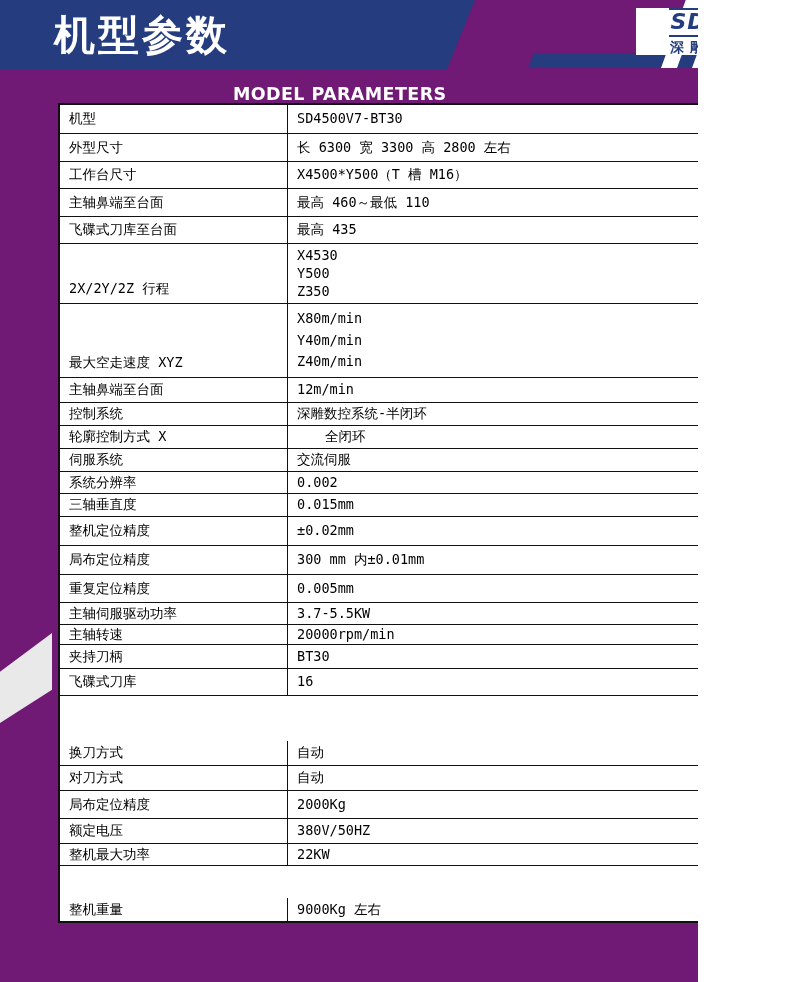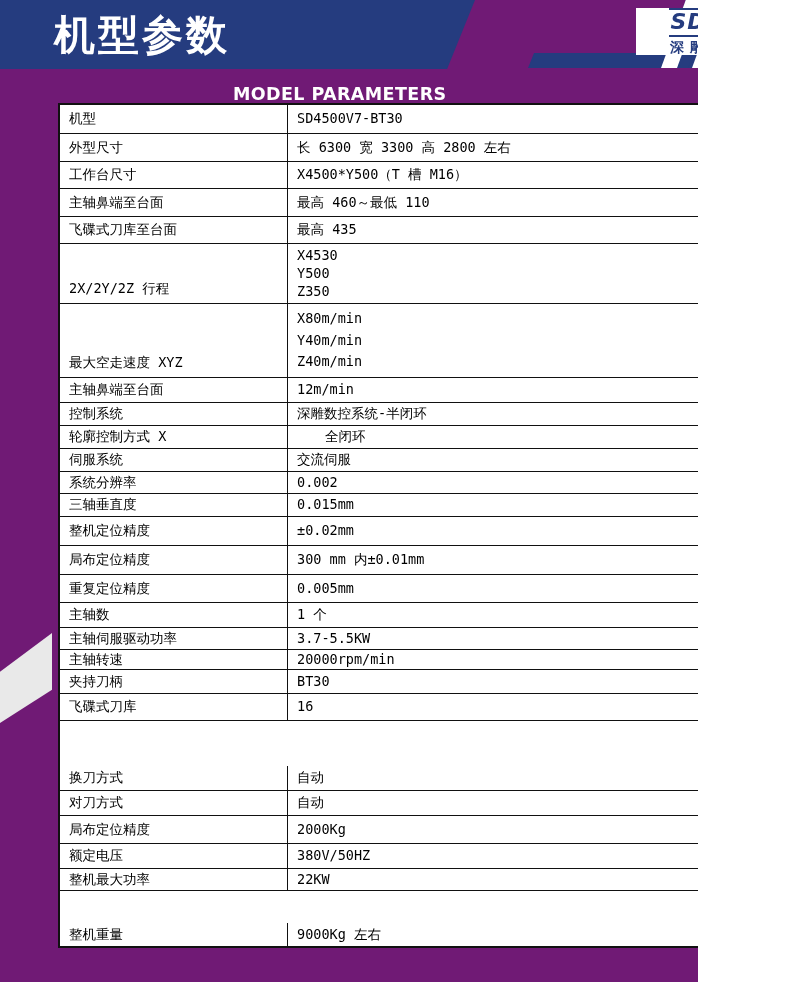--- a/index.html
+++ b/index.html
@@ -216,26 +216,20 @@
         <div class="t-value">
           <div class="t-line">300 mm 内±0.01mm</div>
         </div>
       </div>
       <div class="t-row" style="height: 28px;">
         <div class="t-label">重复定位精度</div>
         <div class="t-value">
           <div class="t-line">0.005mm</div>
         </div>
       </div>
-      <div class="t-row" style="height: 25px;">
-        <div class="t-label">主轴数</div>
-        <div class="t-value">
-          <div class="t-line">1 个</div>
-        </div>
-      </div>
       <div class="t-row" style="height: 22px;">
         <div class="t-label">主轴伺服驱动功率</div>
         <div class="t-value">
           <div class="t-line">3.7-5.5KW</div>
         </div>
       </div>
       <div class="t-row" style="height: 20px;">
         <div class="t-label">主轴转速</div>
         <div class="t-value">
           <div class="t-line">20000rpm/min</div>

